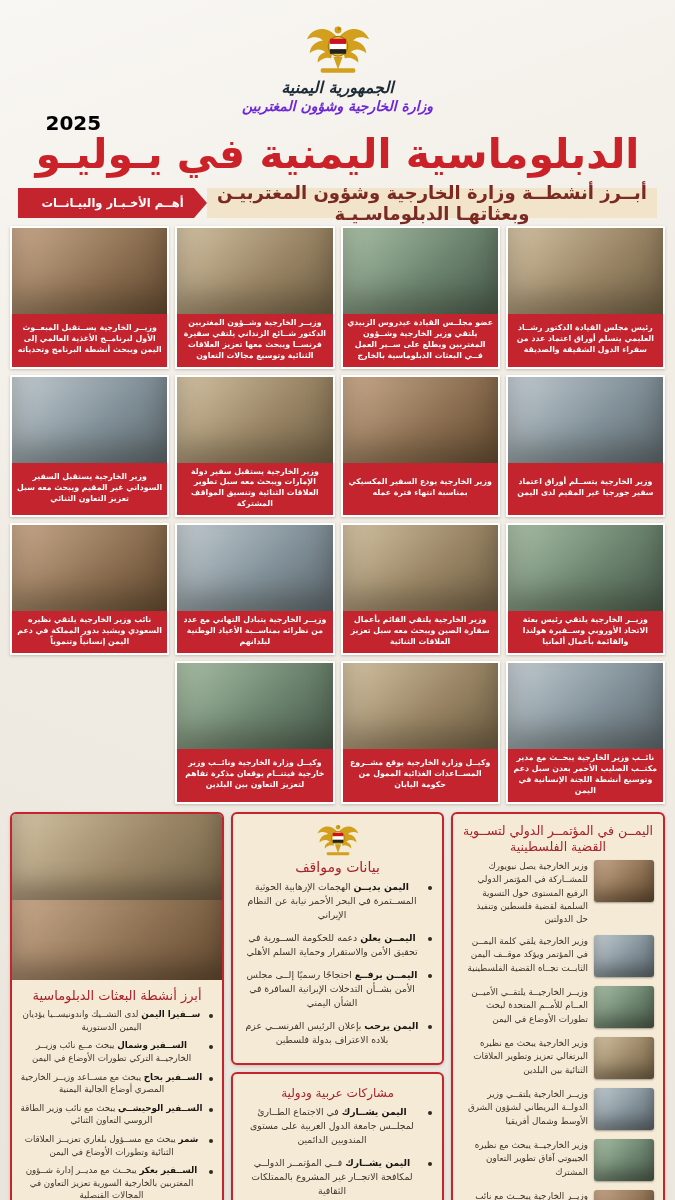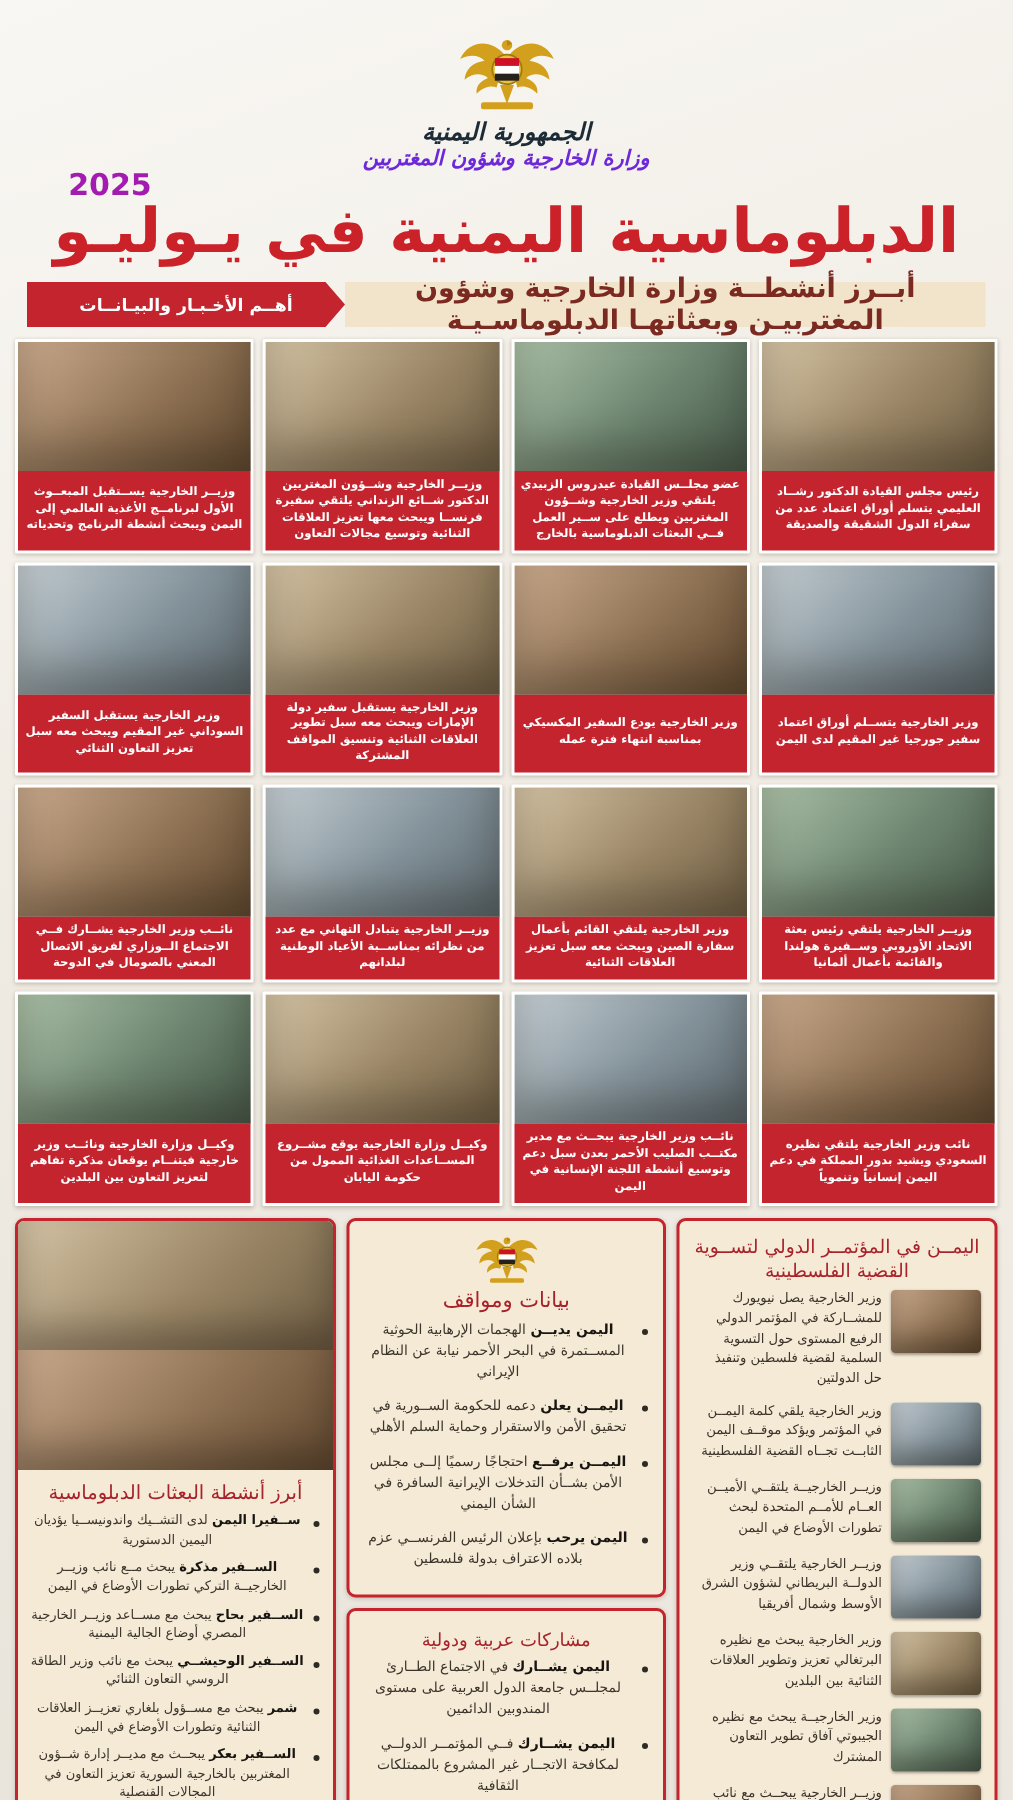--- a/index.html
+++ b/index.html
@@ -10,25 +10,25 @@
                      linear-gradient(20deg,rgba(210,203,190,.25) 0%,rgba(255,255,255,0) 55%);
     font-family:"DejaVu Sans",sans-serif;
     direction:rtl;
   }
   
   .hdr{text-align:center;padding-top:22px;position:relative;}
   .emblem{width:70px;height:52px;display:inline-block;}
   .script1{font-size:16px;font-weight:bold;color:#1d2b36;font-style:italic;line-height:1.25;}
   .script2{font-size:14px;font-weight:bold;color:#6d28d9;font-style:italic;line-height:1.2;}
   .title-wrap{position:relative;width:620px;margin:2px auto 0;}
-  .year{position:absolute;left:18px;top:-6px;font-size:20px;font-weight:bold;color:#a21caf;direction:ltr;}
+  .year{position:absolute;left:18px;top:-6px;font-size:20px;font-weight:bold;color:#000000;direction:ltr;}
   .main-title{font-size:41px;font-weight:900;color:#cb2129;line-height:1.15;padding-top:14px;letter-spacing:-1px;}
   .subbar{display:flex;direction:ltr;margin:10px 18px 0;height:30px;}
   .ribbon{
-    background:#c3242e;color:#fff;width:212px;flex:none;
+    background:#c3242e;color:#fff;width:189px;flex:none;
     display:flex;align-items:center;justify-content:center;
     font-size:11.5px;font-weight:bold;
     clip-path:polygon(0 0,calc(100% - 13px) 0,100% 50%,calc(100% - 13px) 100%,0 100%);
   }
   .substrip{flex:1;background:#f2e4ca;color:#7b2a22;font-weight:bold;font-size:18px;
     display:flex;align-items:center;justify-content:center;direction:rtl;}
   
   .grid{display:grid;grid-template-columns:repeat(4,1fr);gap:6px;margin:8px 10px 0;}
   .card{background:#fff;border:2px solid #fff;box-shadow:0 1px 3px rgba(90,70,50,.3);
     display:flex;flex-direction:column;border-radius:1px;}
@@ -142,24 +142,20 @@
   <div class="card">
       <div class="photo ph-a"></div>
       <div class="cap">وزير الخارجية يلتقي القائم بأعمال سفارة الصين ويبحث معه سبل تعزيز العلاقات الثنائية</div>
     </div>
   <div class="card">
       <div class="photo ph-c"></div>
       <div class="cap">وزيــر الخارجية يتبادل التهاني مع عدد من نظرائه بمناســبة الأعياد الوطنية لبلدانهم</div>
     </div>
   <div class="card">
       <div class="photo ph-d"></div>
-      <div class="cap">نائــب وزير الخارجية يشــارك فــي الاجتماع الــوزاري لفريق الاتصال المعني بالصومال في الدوحة</div>
-    </div>
-  <div class="card">
-      <div class="photo ph-d"></div>
       <div class="cap">نائب وزير الخارجية يلتقي نظيره السعودي ويشيد بدور المملكة في دعم اليمن إنسانياً وتنموياً</div>
     </div>
   <div class="card">
       <div class="photo ph-c"></div>
       <div class="cap">نائــب وزير الخارجية يبحــث مع مدير مكتــب الصليب الأحمر بعدن سبل دعم وتوسيع أنشطة اللجنة الإنسانية في اليمن</div>
     </div>
   <div class="card">
       <div class="photo ph-a"></div>
       <div class="cap">وكيــل وزارة الخارجية يوقع مشــروع المســاعدات الغذائية الممول من حكومة اليابان</div>
     </div>
@@ -180,26 +176,26 @@
       </div>
       <div class="pal-item">
         <div class="thumb ph-c"></div>
         <div class="ptext">وزير الخارجية يلقي كلمة اليمــن في المؤتمر ويؤكد موقــف اليمن الثابــت تجــاه القضية الفلسطينية</div>
       </div>
       <div class="pal-item">
         <div class="thumb ph-b"></div>
         <div class="ptext">وزيــر الخارجيــة يلتقــي الأميــن العــام للأمــم المتحدة لبحث تطورات الأوضاع في اليمن</div>
       </div>
       <div class="pal-item">
+        <div class="thumb ph-a"></div>
+        <div class="ptext">وزير الخارجية يبحث مع نظيره البرتغالي تعزيز وتطوير العلاقات الثنائية بين البلدين</div>
+      </div>
+      <div class="pal-item">
         <div class="thumb ph-c"></div>
         <div class="ptext">وزيــر الخارجية يلتقــي وزير الدولــة البريطاني لشؤون الشرق الأوسط وشمال أفريقيا</div>
-      </div>
-      <div class="pal-item">
-        <div class="thumb ph-a"></div>
-        <div class="ptext">وزير الخارجية يبحث مع نظيره البرتغالي تعزيز وتطوير العلاقات الثنائية بين البلدين</div>
       </div>
       <div class="pal-item">
         <div class="thumb ph-b"></div>
         <div class="ptext">وزير الخارجيــة يبحث مع نظيره الجيبوتي آفاق تطوير التعاون المشترك</div>
       </div>
       <div class="pal-item">
         <div class="thumb ph-d"></div>
         <div class="ptext">وزيــر الخارجية يبحــث مع نائب وزيــر الخارجية الروسي تعزيز علاقات التعاون</div>
       </div>
     </div>
@@ -233,21 +229,21 @@
     </div>
   </div>
 
   <div class="panel missions">
     <div class="mission-photo ph-a"></div>
     <div class="mission-photo ph-d" style="height:80px;"></div>
     <div class="inner">
       <div class="ptitle" style="font-size:13px;">أبرز أنشطة البعثات الدبلوماسية</div>
       <ul class="blist">
         <li><span class="lead">ســفيرا اليمن</span> <span>لدى التشــيك واندونيســيا يؤديان اليمين الدستورية</span></li>
-        <li><span class="lead">الســفير مذكرة</span> <span>يبحث مــع نائب وزيــر الخارجيــة التركي تطورات الأوضاع في اليمن</span></li>
+        <li><span class="lead">الســفير وشمال</span> <span>يبحث مــع نائب وزيــر الخارجيــة التركي تطورات الأوضاع في اليمن</span></li>
         <li><span class="lead">الســفير بحاح</span> <span>يبحث مع مســاعد وزيــر الخارجية المصري أوضاع الجالية اليمنية</span></li>
         <li><span class="lead">الســفير الوحيشــي</span> <span>يبحث مع نائب وزير الطاقة الروسي التعاون الثنائي</span></li>
         <li><span class="lead">شمر</span> <span>يبحث مع مســؤول بلغاري تعزيــز العلاقات الثنائية وتطورات الأوضاع في اليمن</span></li>
         <li><span class="lead">الســفير بعكر</span> <span>يبحــث مع مديــر إدارة شــؤون المغتربين بالخارجية السورية تعزيز التعاون في المجالات القنصلية</span></li>
 
       </ul>
     </div>
   </div>
 </div>
 

